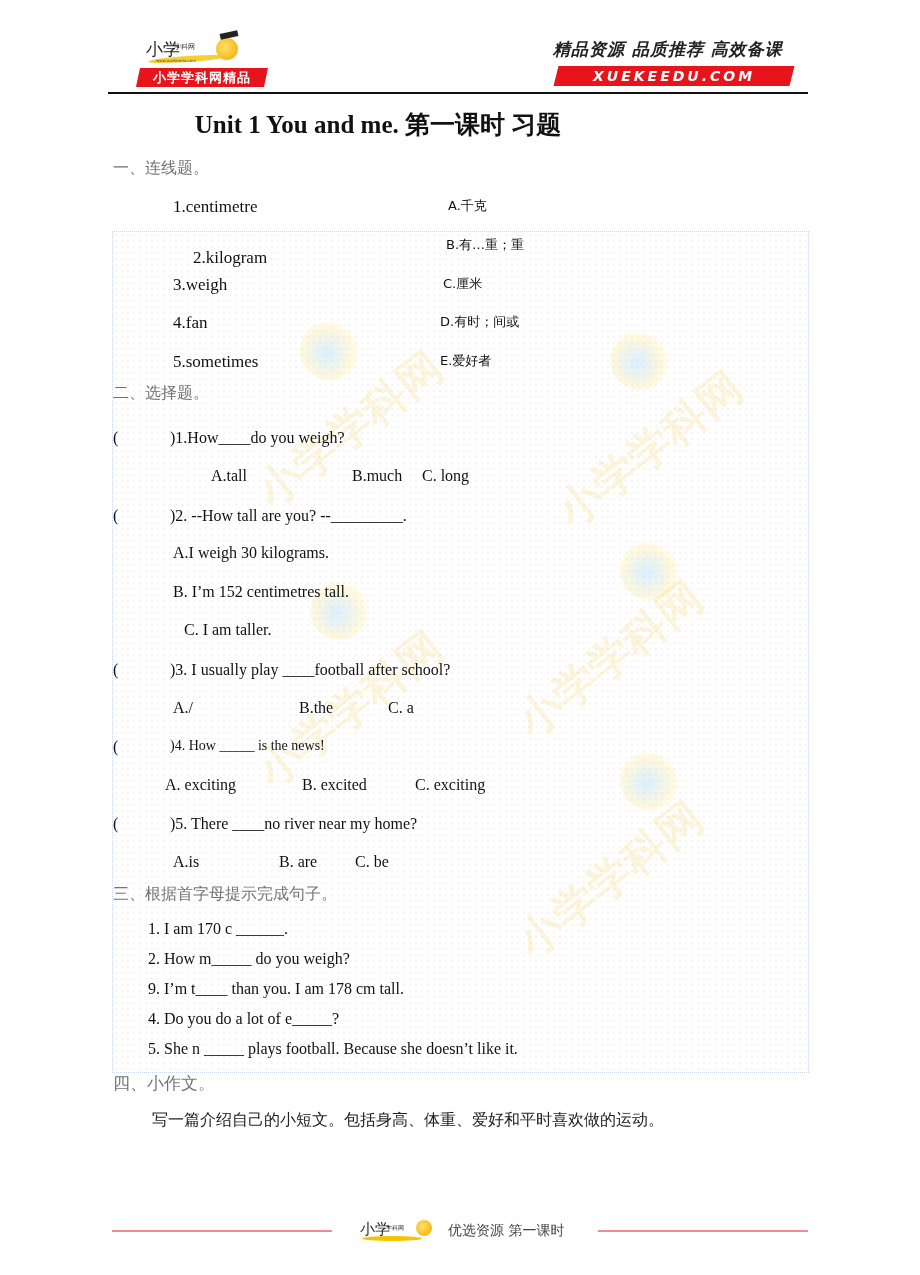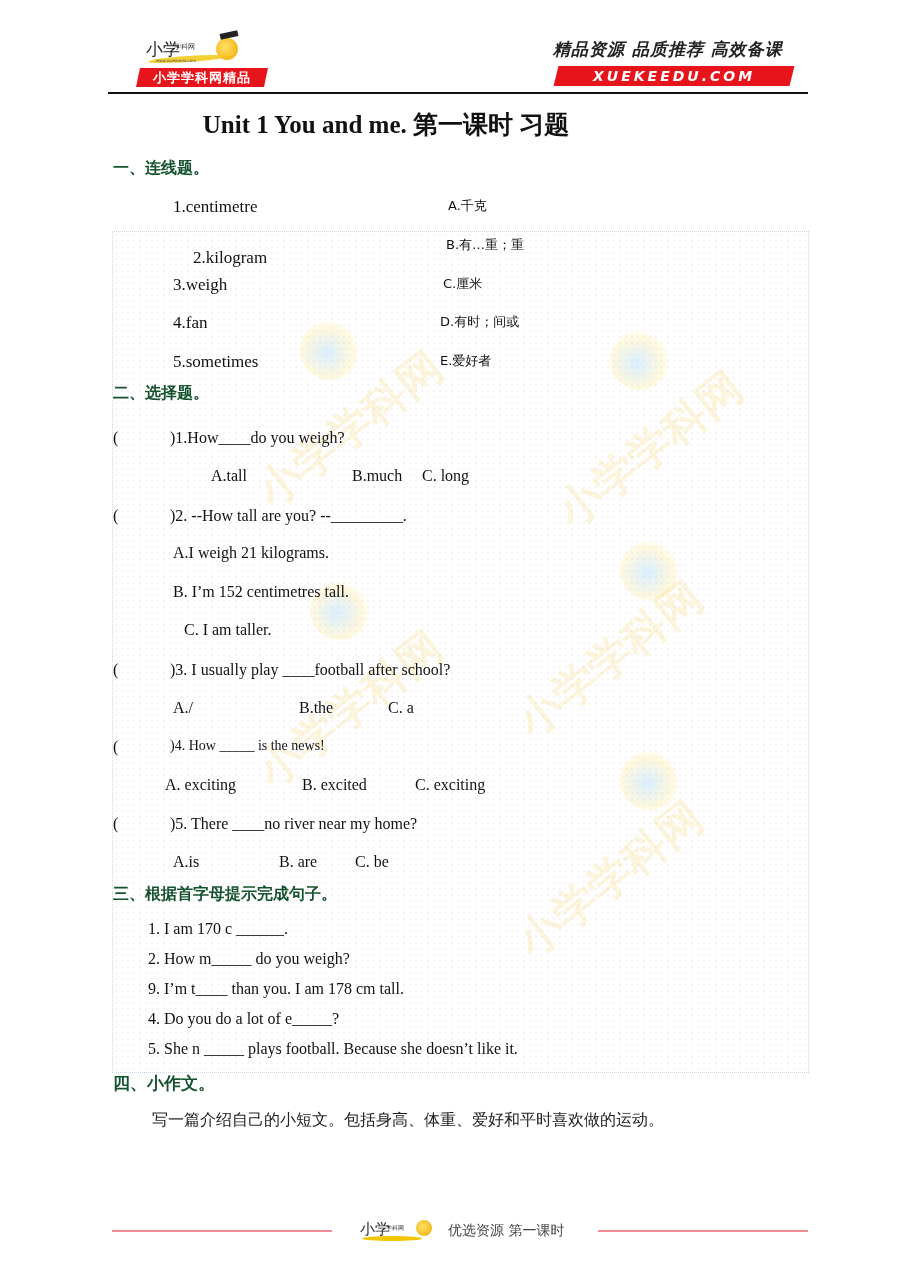--- a/index.html
+++ b/index.html
@@ -34,23 +34,23 @@
       left: 556px; top: 66px; width: 236px; height: 20px; background: #e8141b;
       transform: skewX(-14deg); display: flex; align-items: center; justify-content: center;
     }
     .site-banner span {
       transform: skewX(14deg); color: #fff; font-family: "DejaVu Sans", sans-serif;
       font-size: 14px; font-weight: bold; font-style: italic; letter-spacing: 3px;
     }
     .header-rule { left: 108px; top: 92px; width: 700px; height: 2px; background: #111; }
 
     
-    .title { left: 8px; width: 756px; top: 108px; text-align: center; font-size: 25px; font-weight: bold; }
+    .title { left: 0; width: 756px; top: 108px; text-align: center; font-size: 25px; font-weight: bold; }
 
-    .section-h { font-family: "DejaVu Sans", sans-serif; font-size: 16px; font-weight: bold; color: #14532d; }
+    .section-h { font-family: "DejaVu Sans", sans-serif; font-size: 16px; font-weight: normal; color: #737373; }
     .line { font-size: 17px; white-space: nowrap; }
     .zh { font-family: "DejaVu Sans", sans-serif; font-size: 13px; }
 
     
     .frame { left: 112px; top: 231px; width: 695px; height: 840px; border: 1px dotted #c9d6e6;
       background-image: radial-gradient(#ebe3f2 0.6px, transparent 0.8px);
       background-size: 6px 6px; }
 
     
     .wm { position: absolute; font-family: "DejaVu Sans", sans-serif; font-size: 44px; font-weight: bold;
@@ -124,21 +124,21 @@
 <div class="abs section-h" style="left:113px;top:383px;">二、选择题。</div>
 
 <div class="abs line" style="left:113px;top:429px;font-size:16px;">(</div>
 <div class="abs line" style="left:170px;top:429px;font-size:16px;">)1.How____do you weigh?</div>
 <div class="abs line" style="left:182px;top:467px;font-size:16px;margin-left:29px;">A.tall</div>
 <div class="abs line" style="left:316px;top:467px;font-size:16px;margin-left:36px;">B.much</div>
 <div class="abs line" style="left:422px;top:467px;font-size:16px;">C. long</div>
 
 <div class="abs line" style="left:113px;top:507px;font-size:16px;">(</div>
 <div class="abs line" style="left:170px;top:507px;font-size:16px;">)2. --How tall are you? --_________.</div>
-<div class="abs line" style="left:173px;top:544px;font-size:16px;">A.I weigh 21 kilograms.</div>
+<div class="abs line" style="left:173px;top:544px;font-size:16px;">A.I weigh 30 kilograms.</div>
 <div class="abs line" style="left:173px;top:583px;font-size:16px;">B. I’m 152 centimetres tall.</div>
 <div class="abs line" style="left:184px;top:621px;font-size:16px;">C. I am taller.</div>
 
 <div class="abs line" style="left:113px;top:661px;font-size:16px;">(</div>
 <div class="abs line" style="left:170px;top:661px;font-size:16px;">)3. I usually play ____football after school?</div>
 <div class="abs line" style="left:173px;top:699px;font-size:16px;">A./</div>
 <div class="abs line" style="left:299px;top:699px;font-size:16px;">B.the</div>
 <div class="abs line" style="left:388px;top:699px;font-size:16px;">C. a</div>
 
 <div class="abs line" style="left:113px;top:738px;font-size:16px;">(</div>

